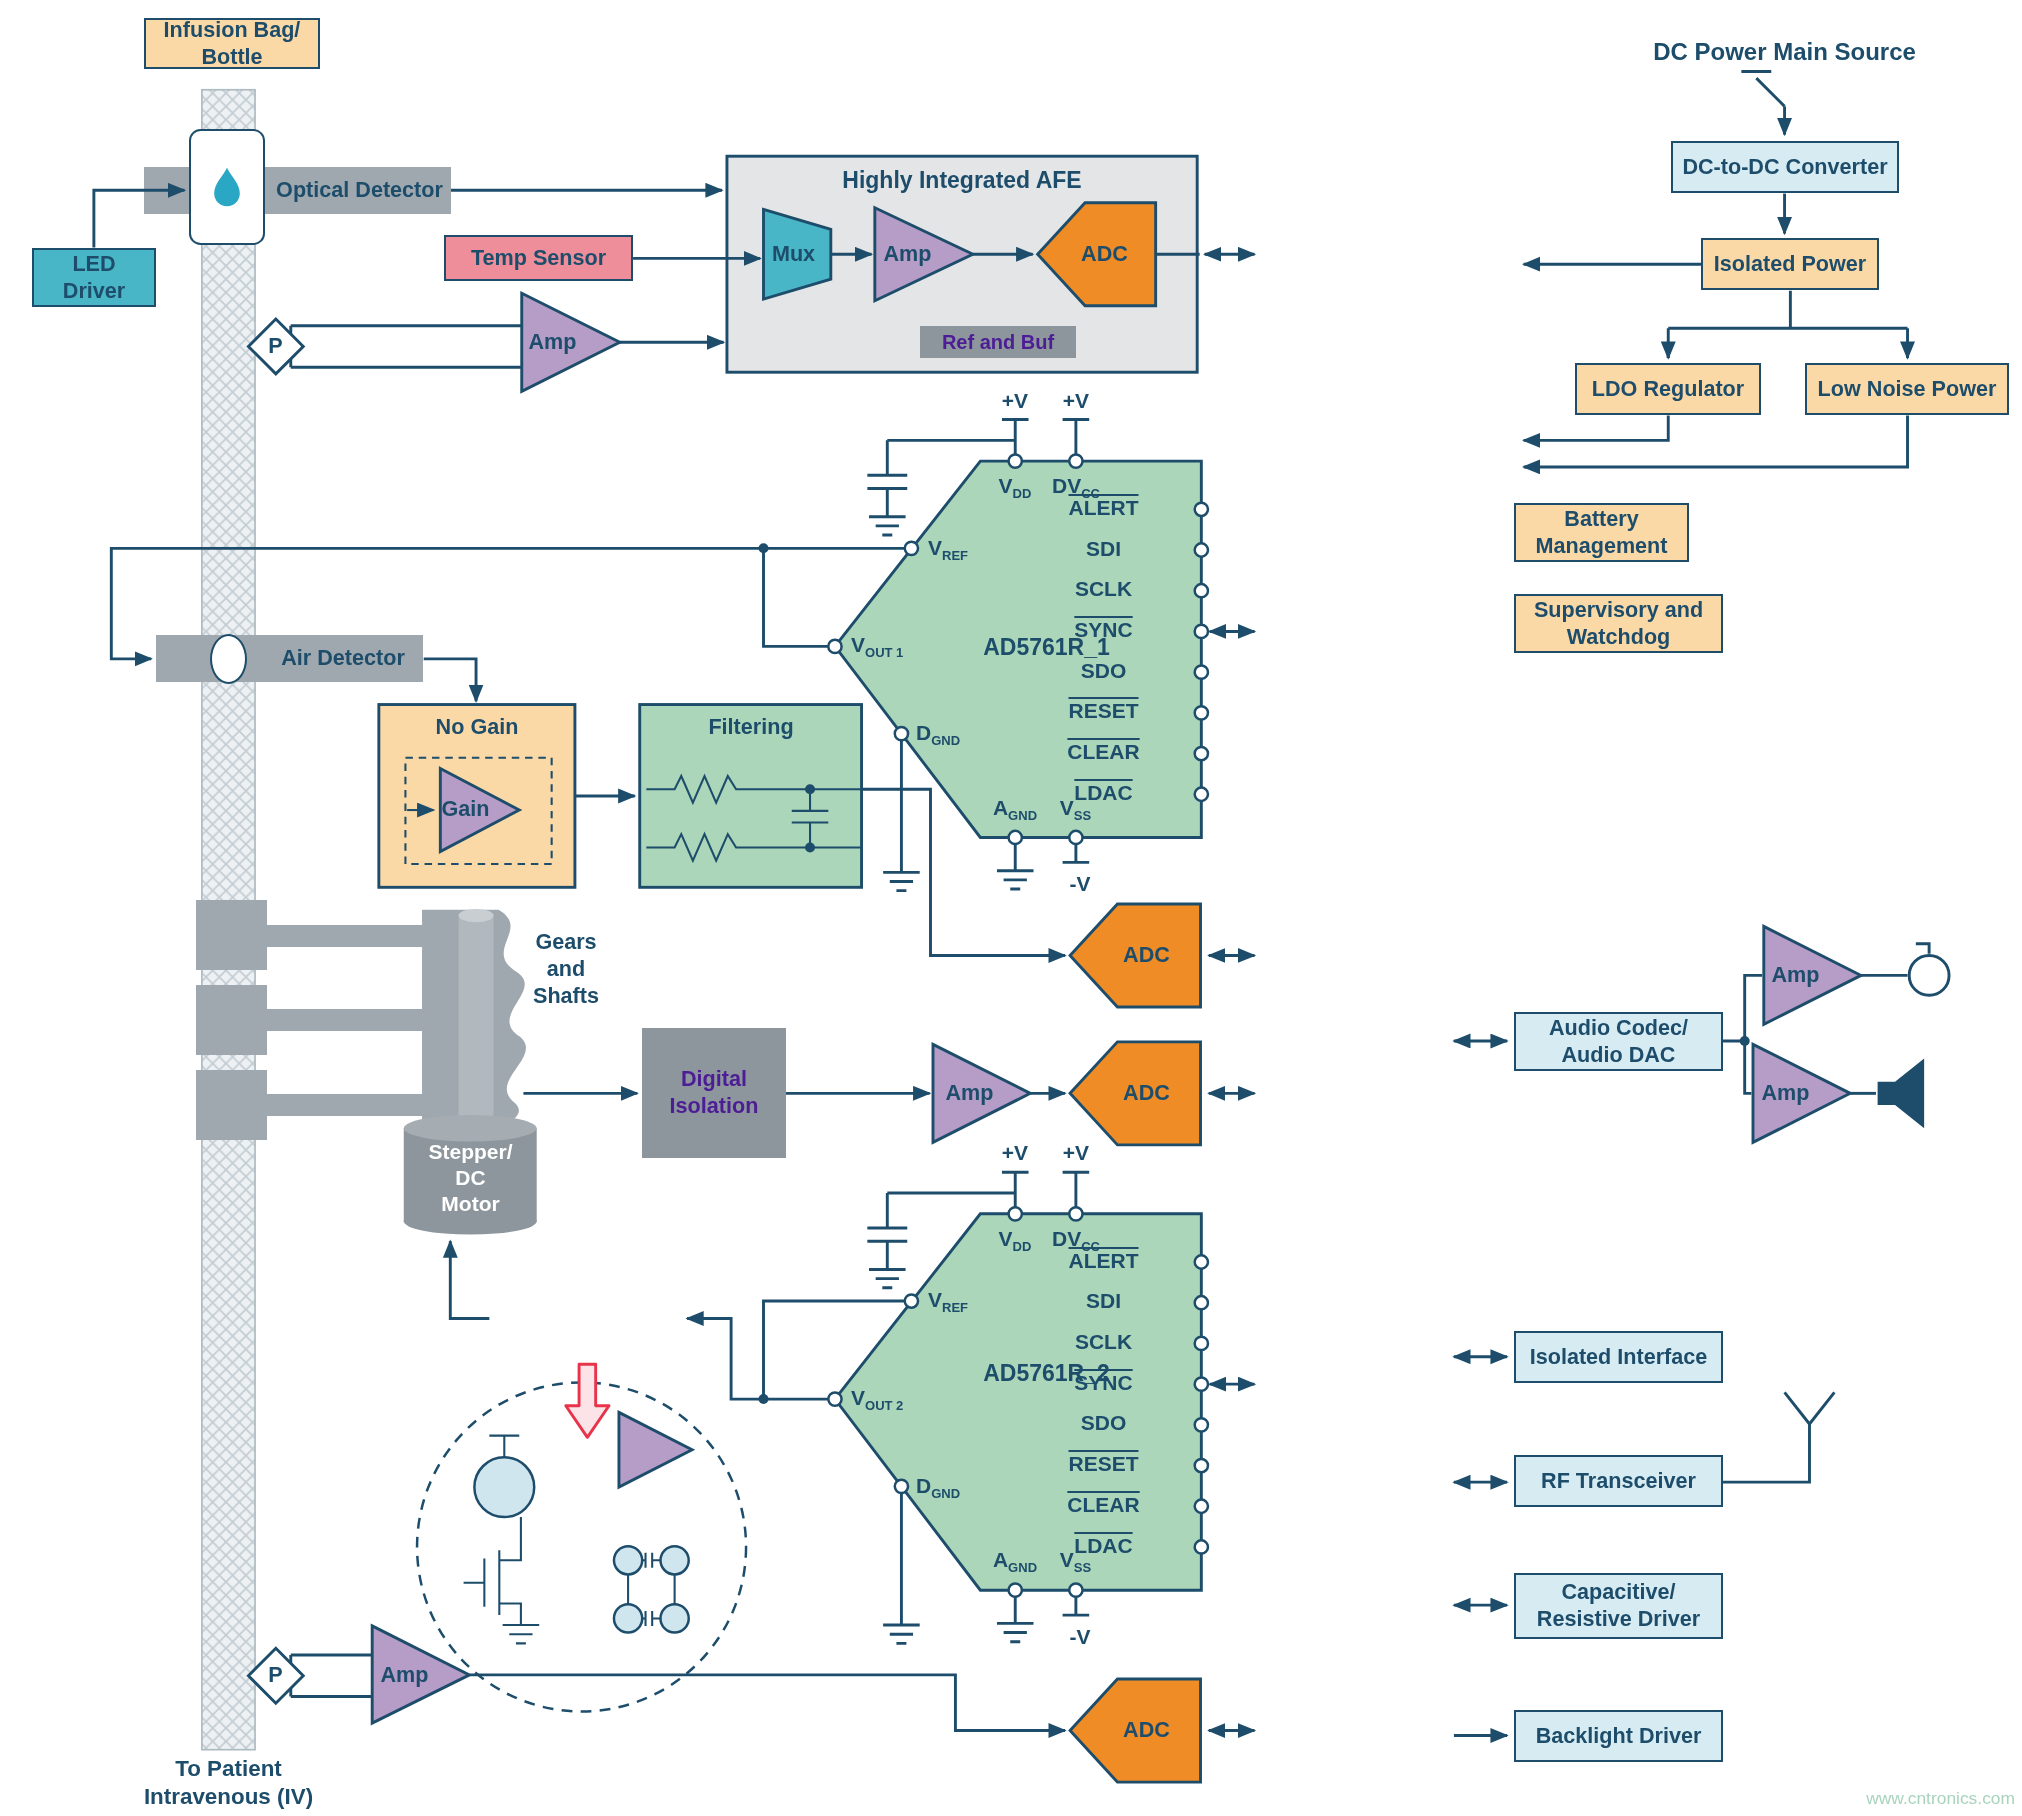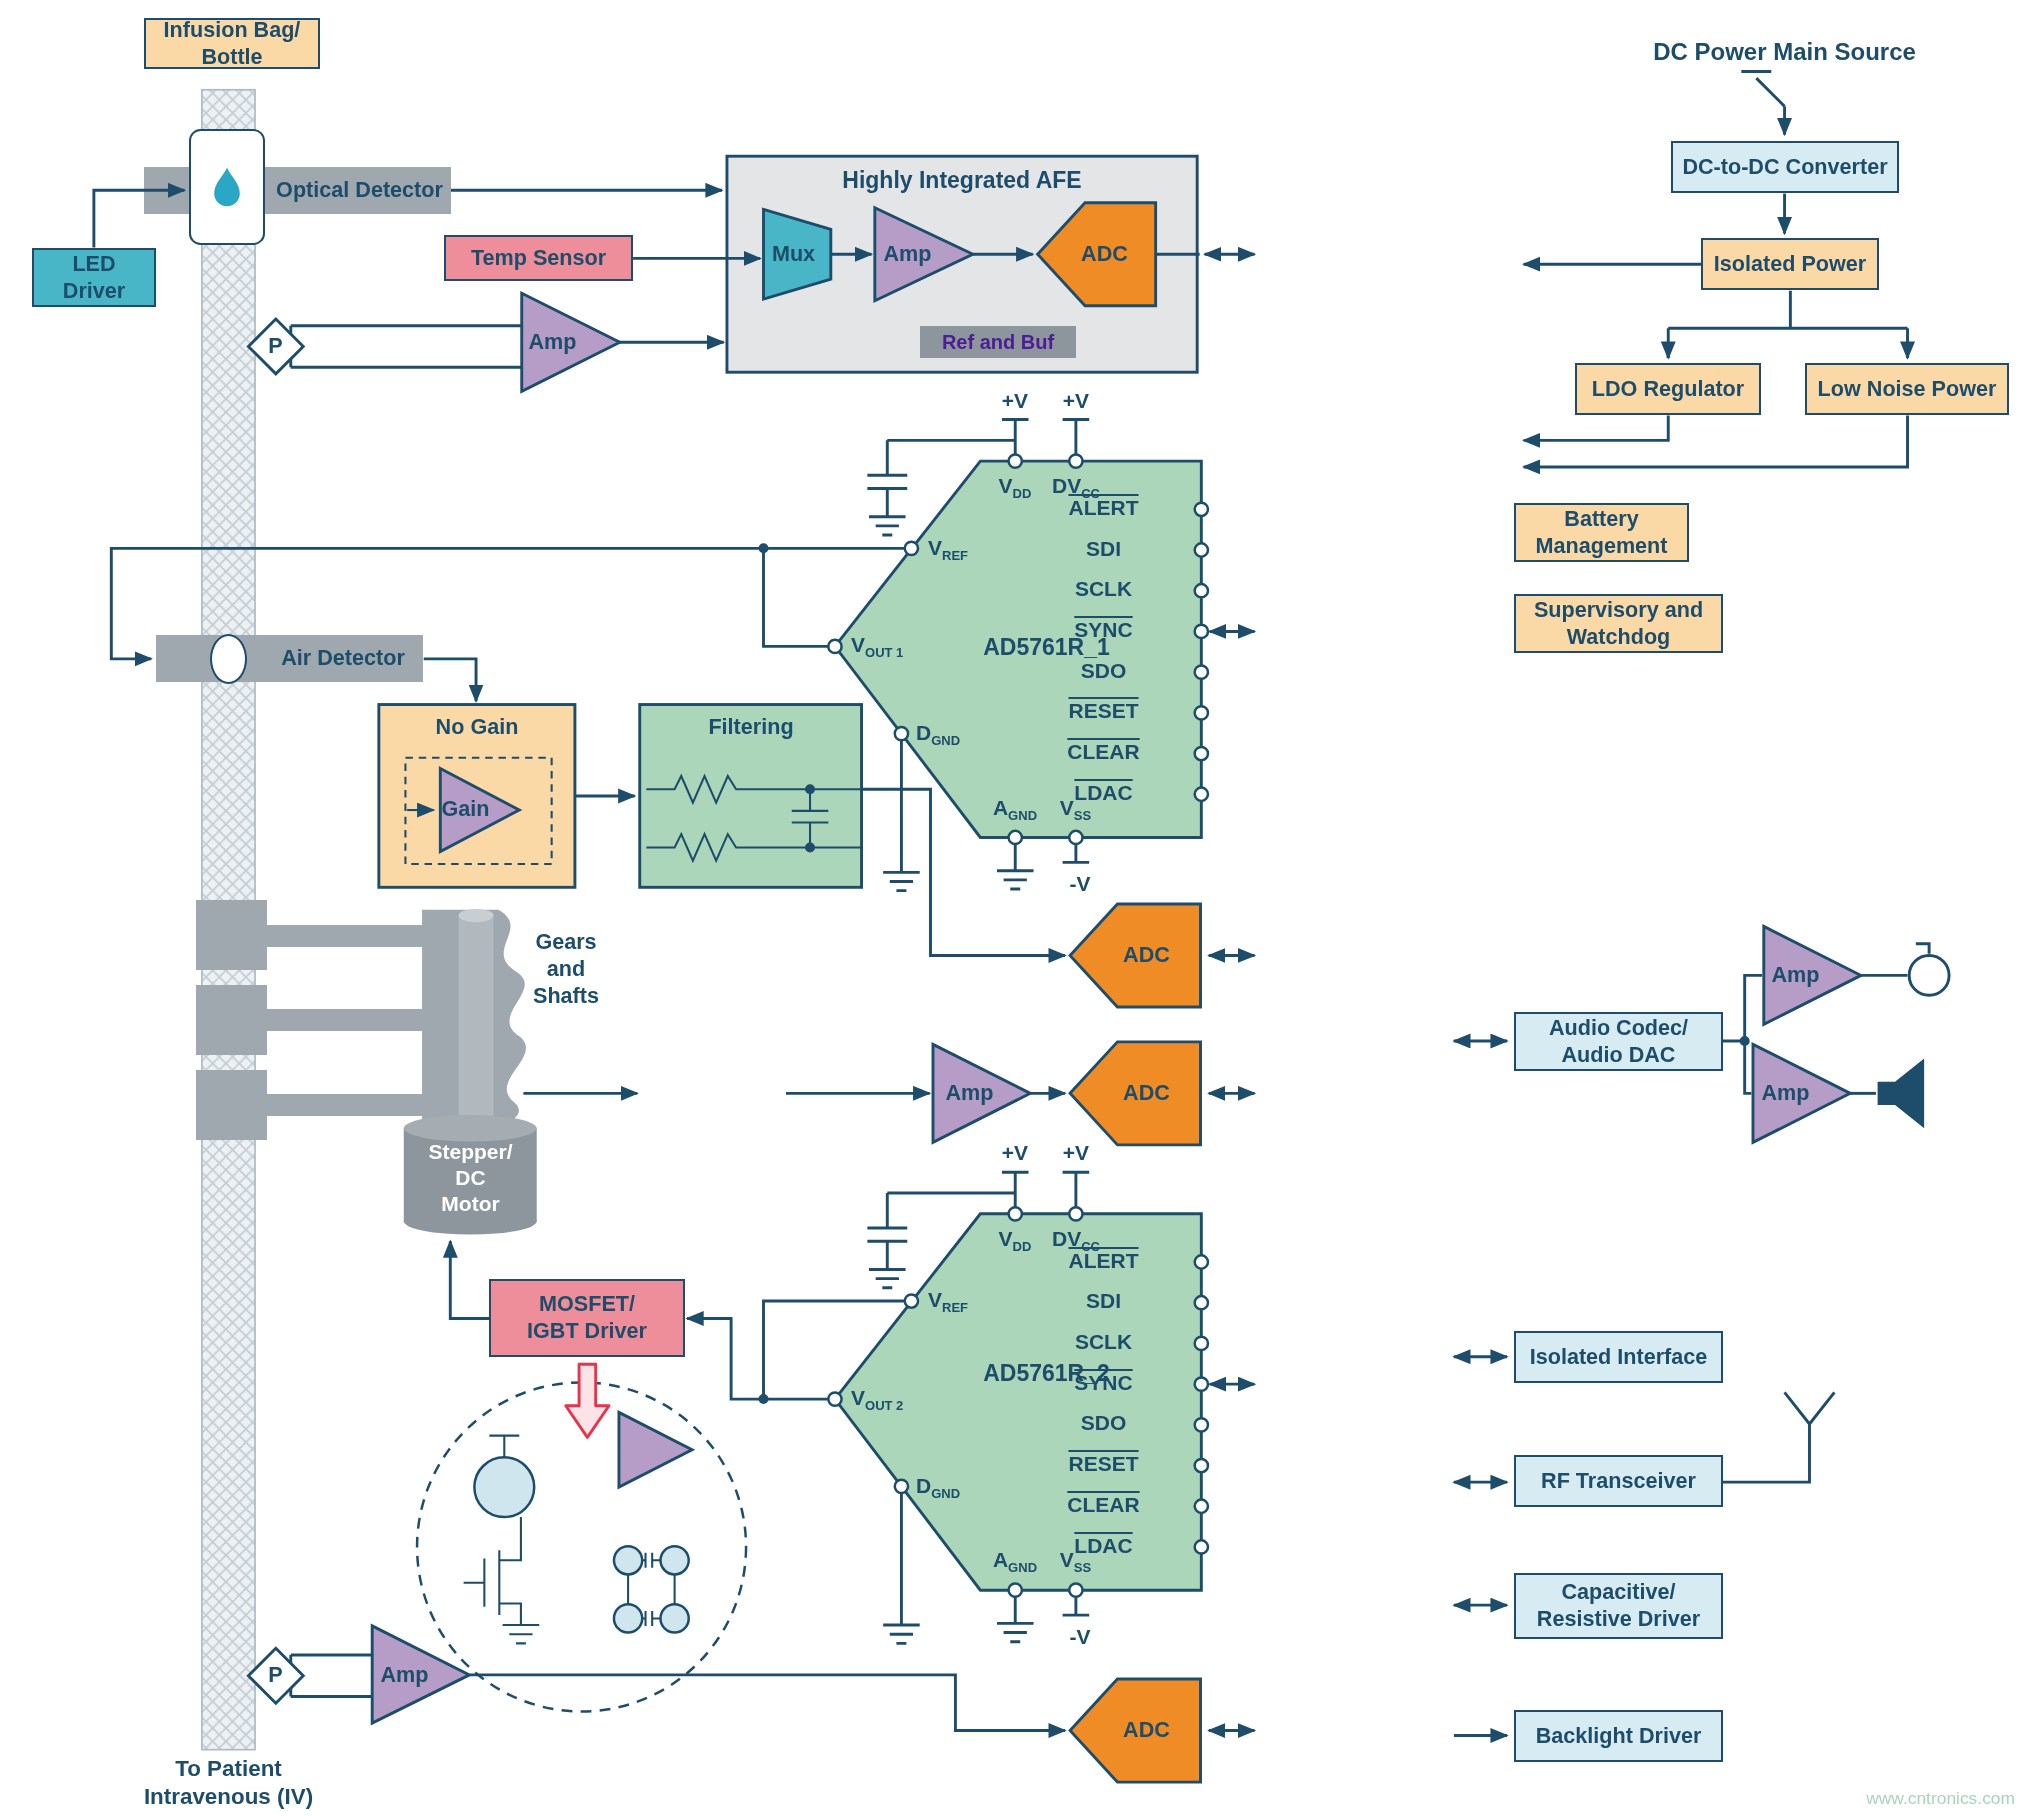--- a/index.html
+++ b/index.html
@@ -279,23 +279,23 @@
 <div class="box tealbg" style="left:32px;top:248px;width:124px;height:59px">
   <span>LED</span>
       <span>Driver</span>
     </div>
 <div class="box pink" style="left:444px;top:235px;width:189px;height:46px">
   <span>Temp Sensor</span>
     </div>
 <div class="box graydark" style="left:920px;top:326px;width:156px;height:32px;font-size:20px">
   <span>Ref and Buf</span>
     </div>
-<div class="box pink" style="left:489px;top:1279px;width:196px;height:78px">
-  <span>MOSFET/</span>
-      <span>IGBT Driver</span>
+<div class="box graydark" style="left:642px;top:1028px;width:144px;height:130px">
+  <span>Digital</span>
+      <span>Isolation</span>
     </div>
 <div class="box lblue" style="left:1671px;top:141px;width:228px;height:52px">
   <span>DC-to-DC Converter</span>
     </div>
 <div class="box orange" style="left:1701px;top:238px;width:178px;height:52px">
   <span>Isolated Power</span>
     </div>
 <div class="box orange" style="left:1575px;top:363px;width:186px;height:52px">
   <span>LDO Regulator</span>
     </div>

